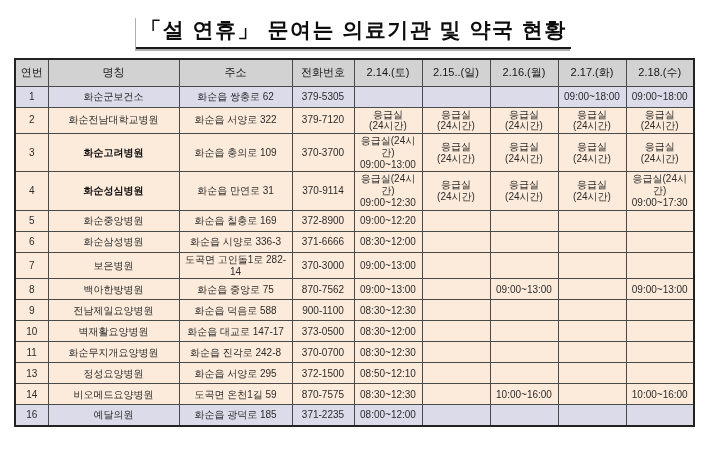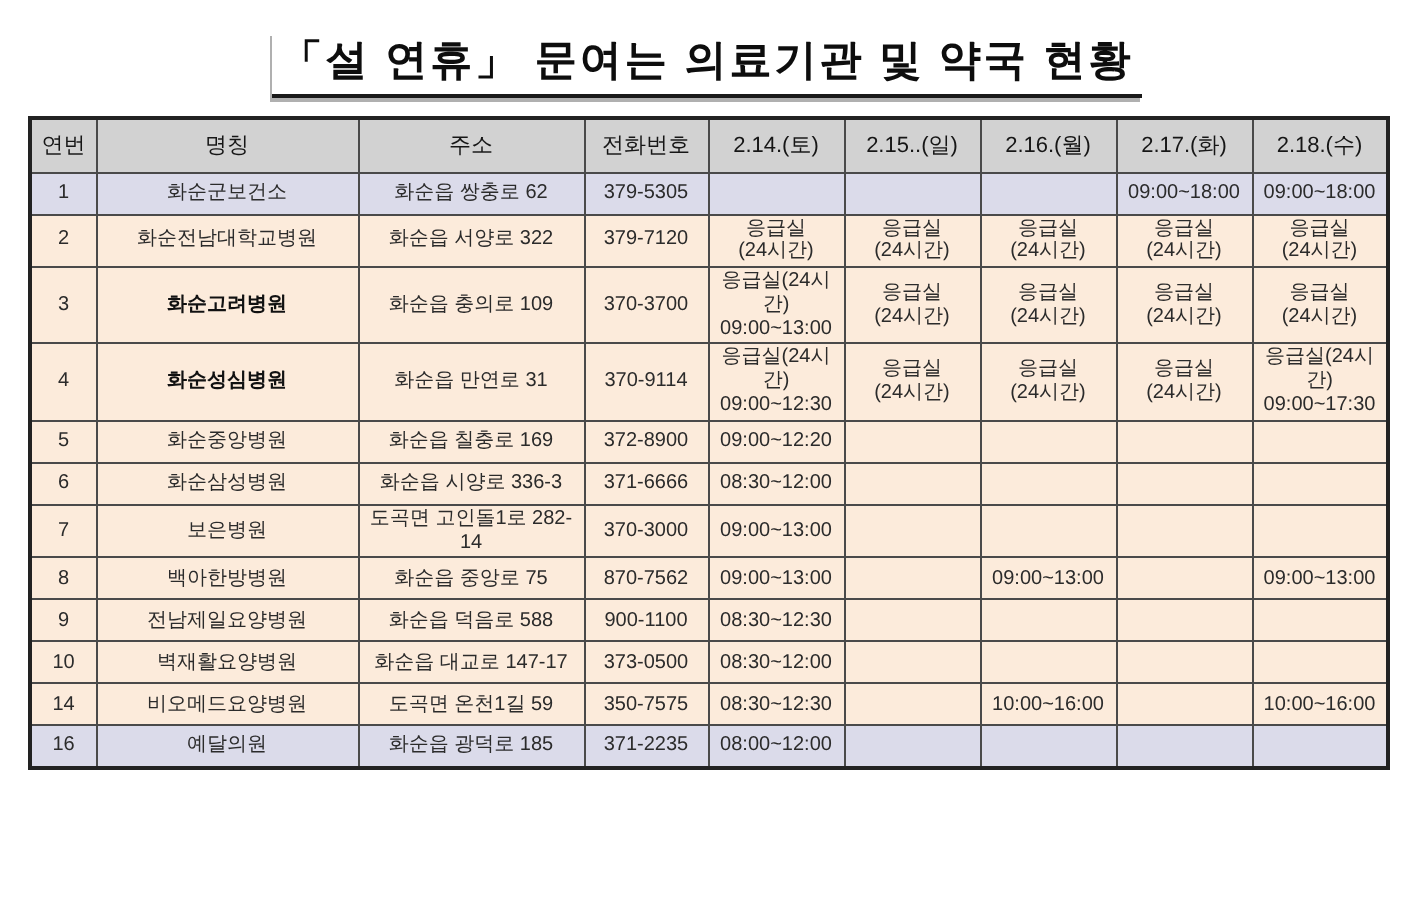--- a/index.html
+++ b/index.html
@@ -216,24 +216,46 @@
           <td class="name-cell">벽재활요양병원</td>
           <td>화순읍 대교로 147-17</td>
           <td>373-0500</td>
           <td class="time-cell">08:30~12:00</td>
           <td class="time-cell"></td>
           <td class="time-cell"></td>
           <td class="time-cell"></td>
           <td class="time-cell"></td>
         </tr>
         <tr class="peach">
+          <td>11</td>
+          <td class="name-cell">화순무지개요양병원</td>
+          <td>화순읍 진각로 242-8</td>
+          <td>370-0700</td>
+          <td class="time-cell">08:30~12:30</td>
+          <td class="time-cell"></td>
+          <td class="time-cell"></td>
+          <td class="time-cell"></td>
+          <td class="time-cell"></td>
+        </tr>
+        <tr class="peach">
+          <td>13</td>
+          <td class="name-cell">정성요양병원</td>
+          <td>화순읍 서양로 295</td>
+          <td>372-1500</td>
+          <td class="time-cell">08:50~12:10</td>
+          <td class="time-cell"></td>
+          <td class="time-cell"></td>
+          <td class="time-cell"></td>
+          <td class="time-cell"></td>
+        </tr>
+        <tr class="peach">
           <td>14</td>
           <td class="name-cell">비오메드요양병원</td>
           <td>도곡면 온천1길 59</td>
-          <td>350-7575</td>
+          <td>870-7575</td>
           <td class="time-cell">08:30~12:30</td>
           <td class="time-cell"></td>
           <td class="time-cell">10:00~16:00</td>
           <td class="time-cell"></td>
           <td class="time-cell">10:00~16:00</td>
         </tr>
         <tr class="blue">
           <td>16</td>
           <td class="name-cell">예달의원</td>
           <td>화순읍 광덕로 185</td>

